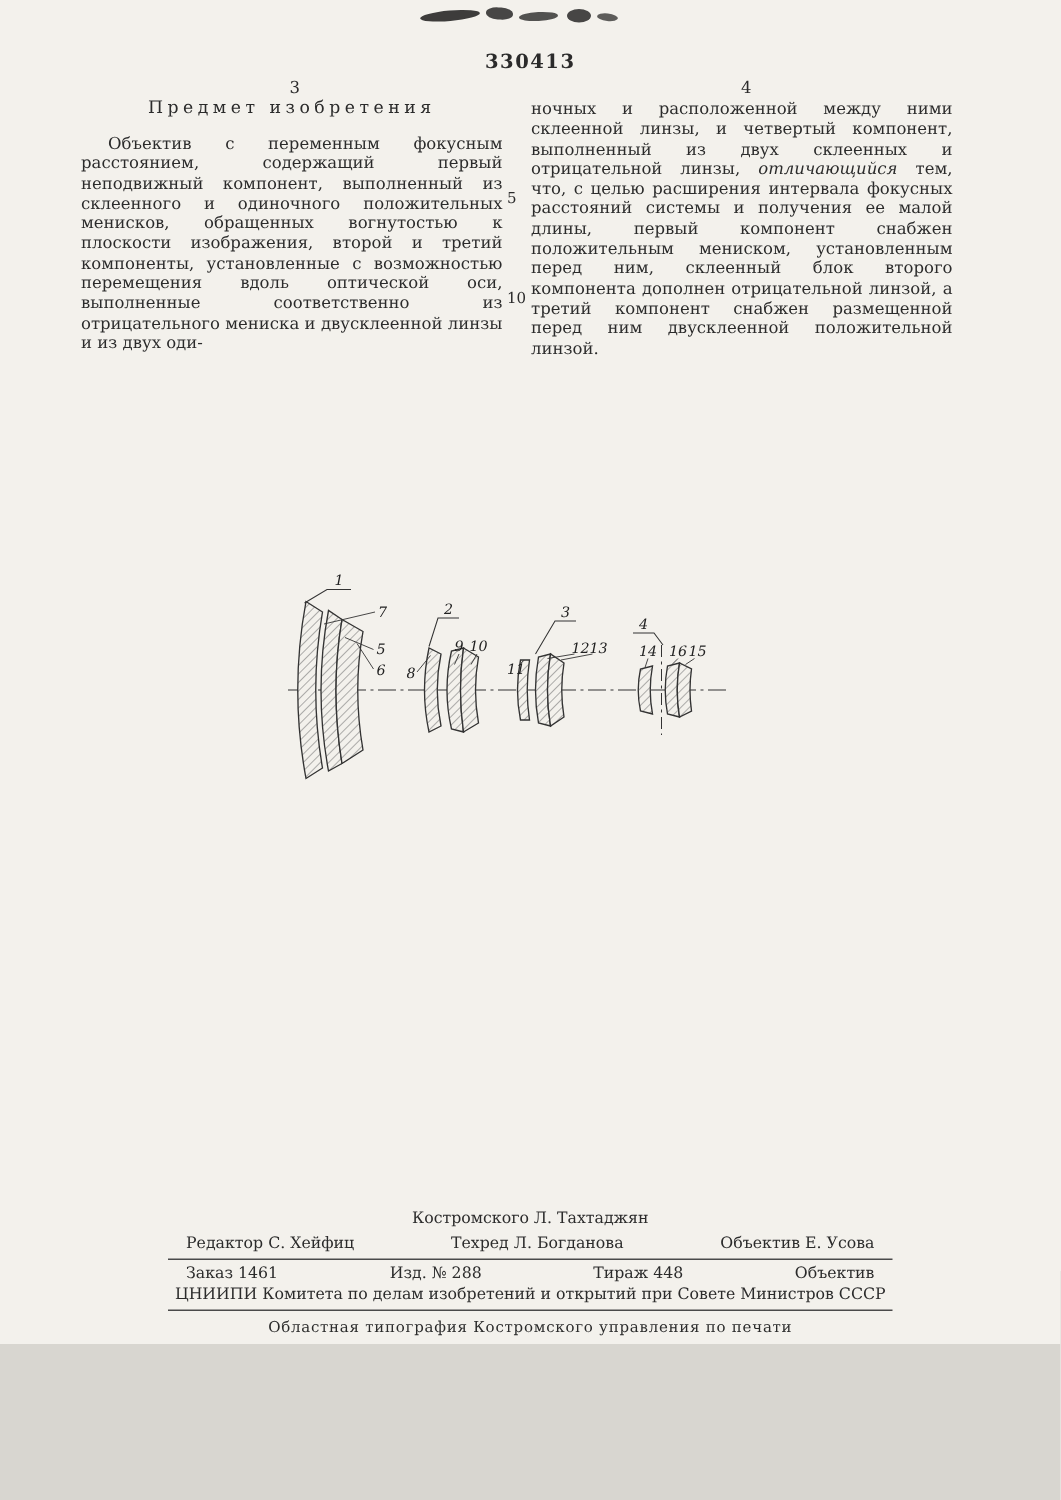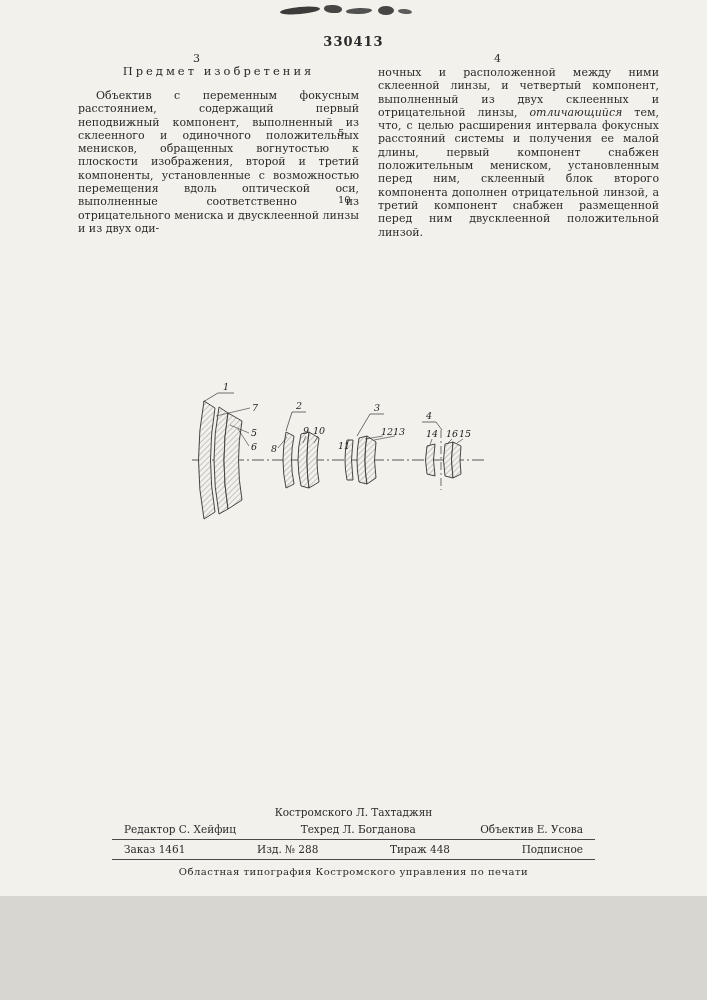--- a/index.html
+++ b/index.html
@@ -22,21 +22,21 @@
   .smudge5 { left: 118px; top: 7px; width: 14px; height: 5px; border-radius: 50%; transform: rotate(6deg); opacity: .7; }
 
   .patent-number {
     position: absolute; top: 34px; left: 0; right: 0;
     text-align: center; font-weight: bold; font-size: 13px; letter-spacing: 1px;
   }
   .pagenum { position: absolute; top: 52px; font-size: 11px; }
   .pagenum-left  { left: 193px; }
   .pagenum-right { left: 494px; }
 
-  .col { position: absolute; width: 281px; margin-left: 24px; }
+  .col { position: absolute; width: 281px; }
   .col-left  { top: 64px; left: 54px; }
   .col-right { top: 66px; left: 354px; }
   .heading { text-align: center; letter-spacing: 3px; font-size: 11.5px; margin: 0 0 11px 0; }
   .body-text { font-size: 11px; line-height: 13.3px; text-align: justify; margin: 0; }
   .indent { text-indent: 18px; }
   .linenum { position: absolute; left: 338px; font-size: 10px; }
   .linenum-5  { top: 127px; }
   .linenum-10 { top: 194px; }
 
   .figure { position: absolute; left: 190px; top: 373px; width: 300px; height: 150px; }
@@ -147,19 +147,20 @@
     <div class="f-row">
       <span>Редактор С. Хейфиц</span>
       <span>Техред Л. Богданова</span>
       <span>Объектив Е. Усова</span>
     </div>
     <div class="rule"></div>
     <div class="f-row">
       <span>Заказ 1461</span>
       <span>Изд. № 288</span>
       <span>Тираж 448</span>
-      <span>Подписное</span>
+      <span>Объектив</span>
     </div>
+    <div class="f-center">ЦНИИПИ Комитета по делам изобретений и открытий при Совете Министров СССР</div>
     <div class="rule"></div>
     <div class="f-center f-printer">Областная типография Костромского управления по печати</div>
   </div>
 
 </div>
 
 </body></html>

